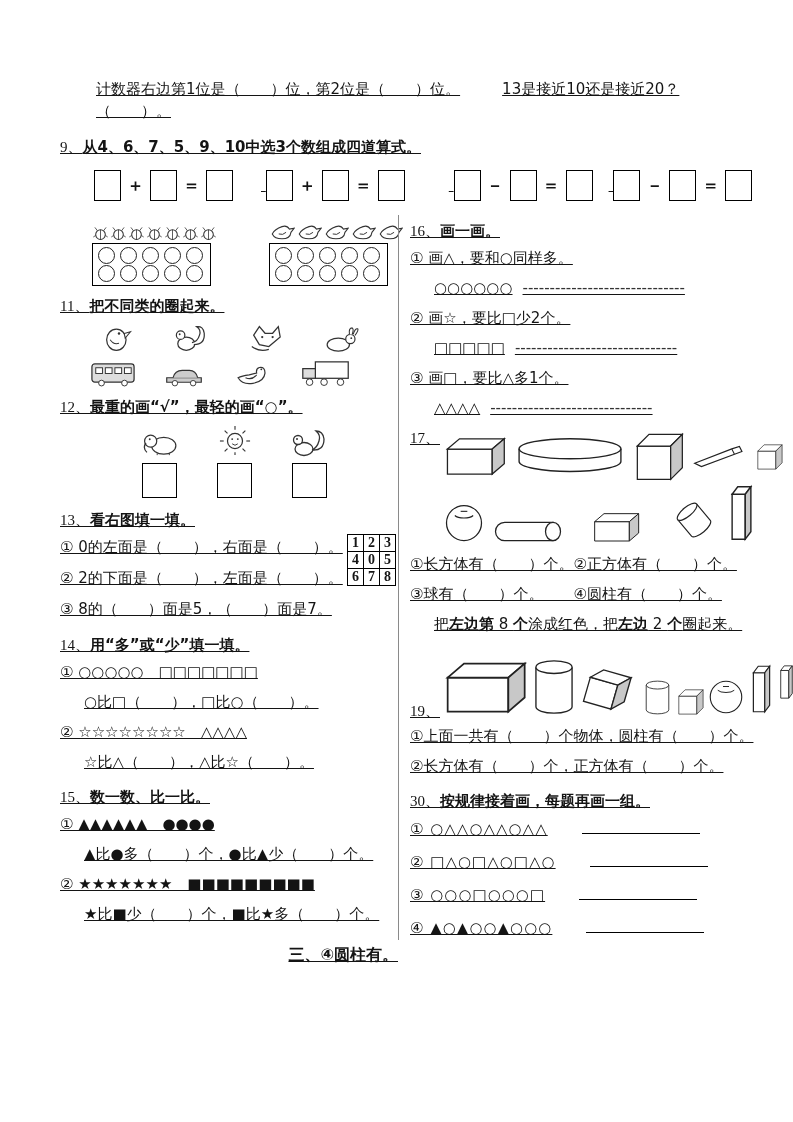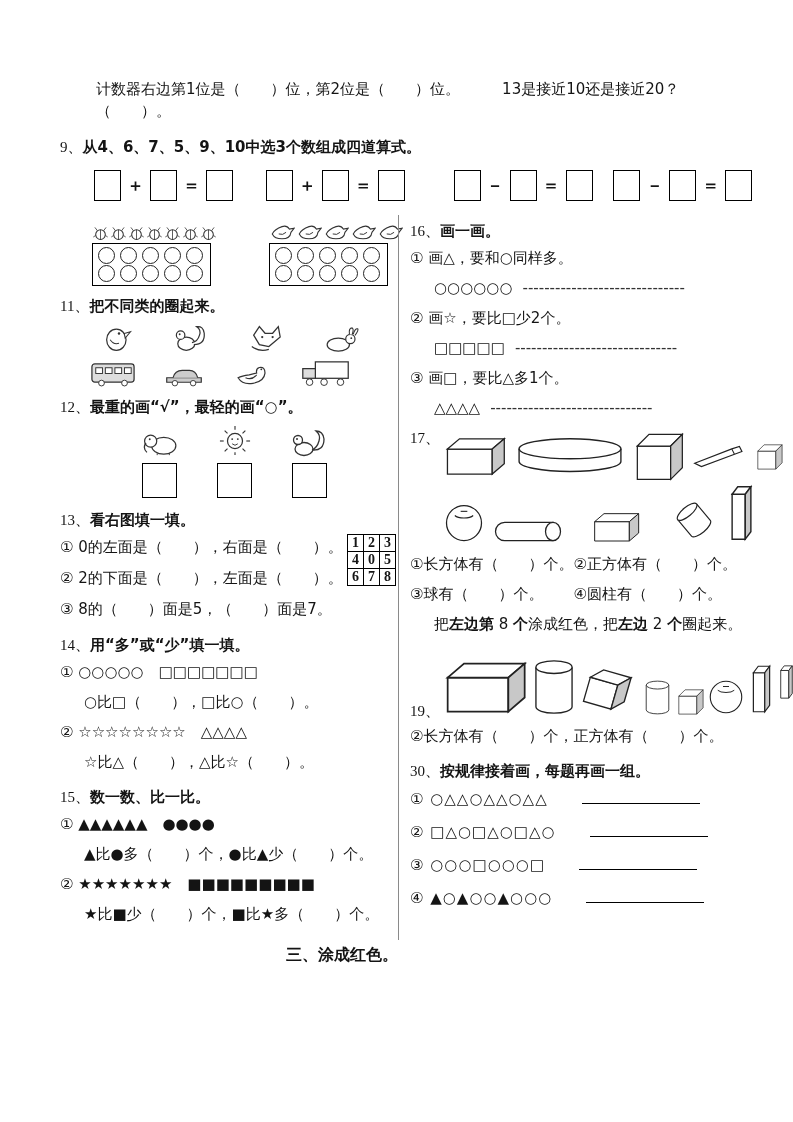--- a/index.html
+++ b/index.html
@@ -1,18 +1,18 @@
 <!DOCTYPE html>
 <html><head>
 <meta charset="utf-8">
 <style>
   html,body{margin:0;padding:0;background:#9a9a9a;}
   .page{width:793px;height:1122px;background:#fff;margin:0 auto;position:relative;
         box-sizing:border-box;padding:78px 44px 0 60px;overflow:hidden;
-        font-family:"DejaVu Sans","Liberation Sans",sans-serif;font-size:15px;color:#141414;}
+        font-family:"DejaVu Sans","Liberation Sans",sans-serif;font-size:15px;color:#141414;text-decoration:underline;}
   .defs{position:absolute;width:0;height:0;overflow:hidden;}
   .b{font-weight:bold;text-align:right;}
   .tline{padding-left:36px;line-height:22px;}
   .tline .gapspan{display:inline-block;width:42px;}
   .q9line{margin-top:14px;line-height:22px;}
   .eqrow{margin:12px 0 6px 34px;white-space:nowrap;}
   .eqgroup{display:inline-block;}
   .ebox{display:inline-block;width:25px;height:29px;border:1.5px solid #000;vertical-align:middle;background:#fff;}
   .eop{font-weight:bold;font-size:17px;margin:0 6px;vertical-align:middle;font-family:"DejaVu Sans",sans-serif;}
   .g1{margin-right:28px;} .g2{margin-right:44px;} .g3{margin-right:16px;}
@@ -396,21 +396,21 @@
       <div class="item indent1">○比□（　　），□比○（　　）。</div>
       <div class="item">② ☆☆☆☆☆☆☆☆　△△△△</div>
       <div class="item indent1">☆比△（　　），△比☆（　　）。</div>
 
       <div class="qtitle"><span class="qnum">15、</span><span class="b">数一数、比一比。</span></div>
       <div class="item">① ▲▲▲▲▲▲　●●●●</div>
       <div class="item indent1">▲比●多（　　）个，●比▲少（　　）个。</div>
       <div class="item">② ★★★★★★★　■■■■■■■■■</div>
       <div class="item indent1">★比■少（　　）个，■比★多（　　）个。</div>
 
-      <div class="sec3 b">三、涂成红色。</div>
+      <div class="sec3 b">三、④圆柱有。</div>
     </div>
 
     <div class="divider"></div>
 
     <div class="colR">
 
       <div class="qtitle"><span class="qnum">16、</span><span class="b">画一画。</span></div>
       <div class="item">① 画△，要和○同样多。</div>
       <div class="item indent1"><span>○○○○○○</span><span class="dashes">------------------------------</span></div>
       <div class="item">② 画☆，要比□少2个。</div>
@@ -484,20 +484,21 @@
               <use href="#sym-sphere" xlink:href="#sym-sphere"></use>
             </svg>
             <svg class="ic i-small-cuboid" viewBox="0 0 26 64">
               <use href="#sym-tall-cuboid" xlink:href="#sym-tall-cuboid"></use>
             </svg>
             <svg class="ic i-thin-cuboid" viewBox="0 0 26 64">
               <use href="#sym-tall-cuboid" xlink:href="#sym-tall-cuboid"></use>
             </svg>
           </div>
       </div>
+      <div class="item">①上面一共有（　　）个物体，圆柱有（　　）个。</div>
       <div class="item">②长方体有（　　）个，正方体有（　　）个。</div>
 
       <div class="qtitle"><span class="qnum">30、</span><span class="b">按规律接着画，每题再画一组。</span></div>
       <div class="patline"><span>① ○△△○△△○△△</span><span class="blankline"></span></div>
       <div class="patline"><span>② □△○□△○□△○</span><span class="blankline"></span></div>
       <div class="patline"><span>③ ○○○□○○○□</span><span class="blankline"></span></div>
       <div class="patline"><span>④ ▲○▲○○▲○○○</span><span class="blankline"></span></div>
     </div>
   </div>
 

